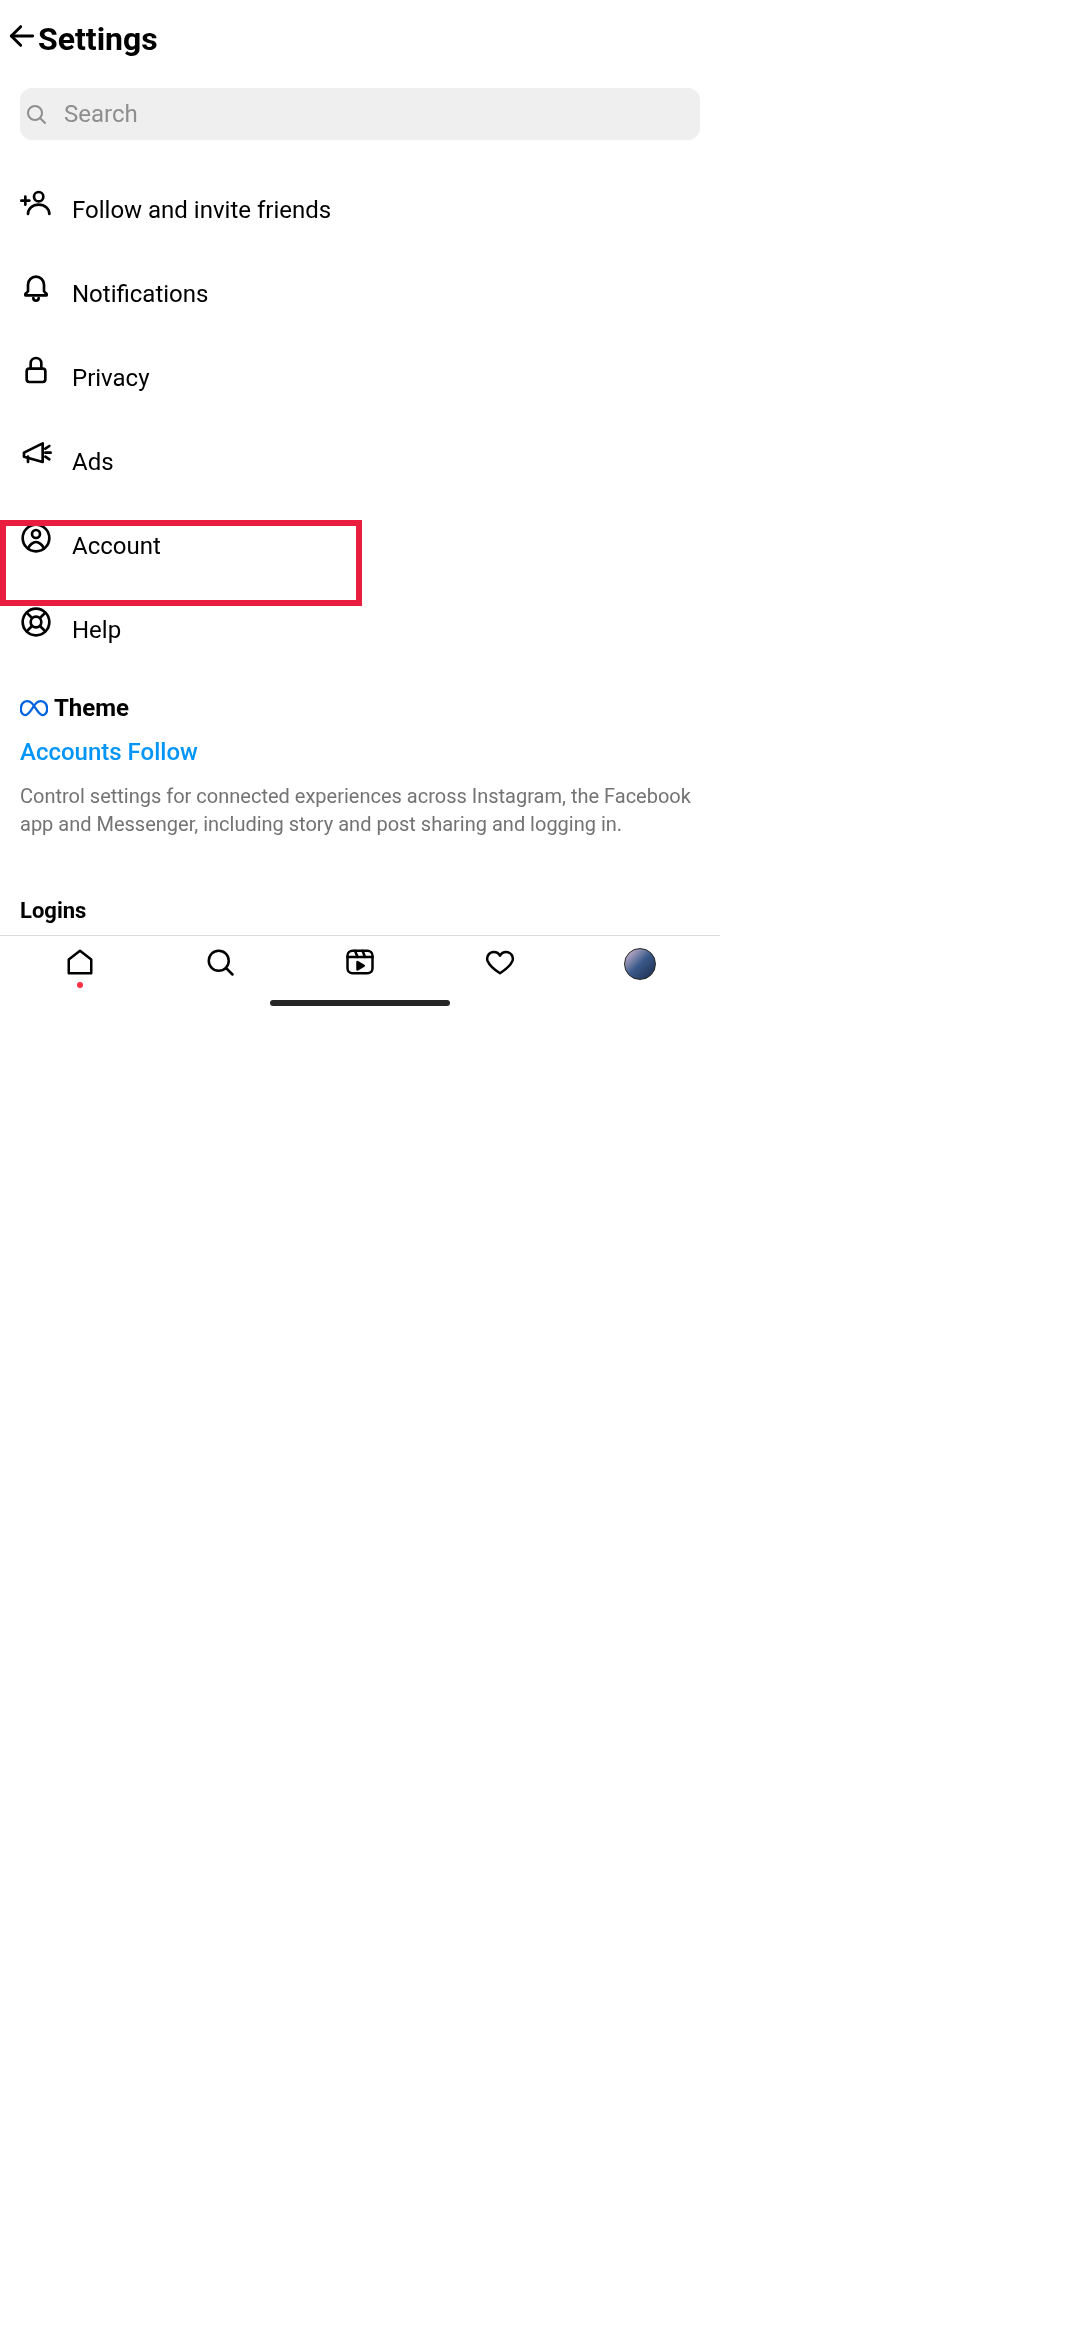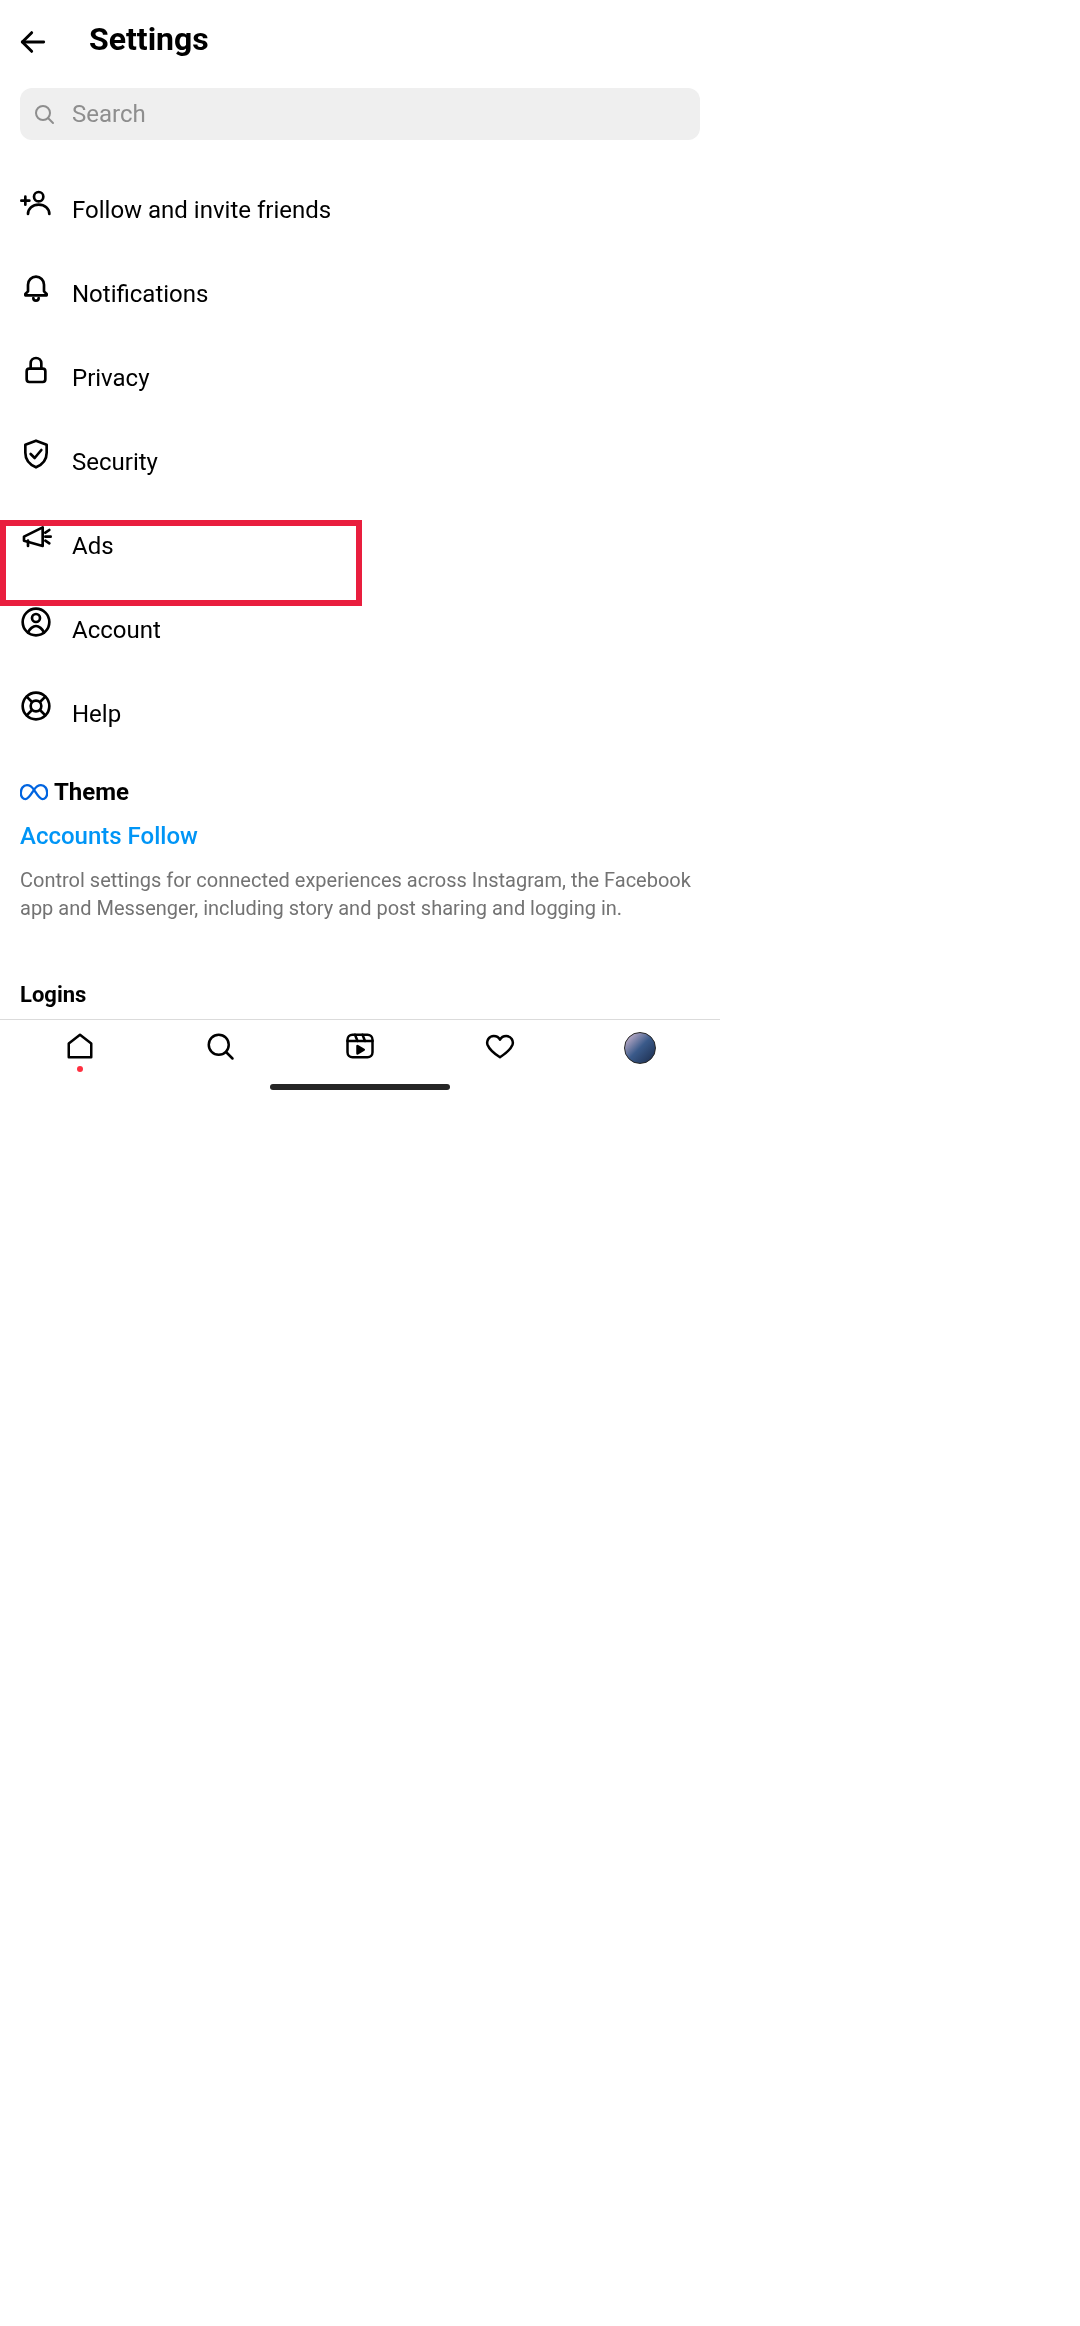--- a/index.html
+++ b/index.html
@@ -9,39 +9,38 @@
     }
     body {
       font-family: -apple-system, BlinkMacSystemFont, 'Segoe UI', Roboto, Helvetica, Arial, sans-serif;
       width: 720px;
       background: #fff;
       color: #000;
       position: relative;
     }
     .header {
       display: flex;
-      align-items: flex-end;
-      padding: 20px 17px;
-      gap: 40px;
+      align-items: flex-start;
+      padding: 20px 6px;
     }
     .back-icon {
       width: 32px;
       height: 32px;
     }
     .header-title {
       font-size: 32px;
       font-weight: 700;
     }
     .search-box {
       margin: 10px 20px 20px 20px;
       background: #efefef;
       border-radius: 12px;
       display: flex;
       align-items: center;
-      padding: 12px 12px;
+      padding: 12px 4px;
       gap: 16px;
     }
     .search-icon {
       width: 24px;
       height: 24px;
       color: #8e8e8e;
     }
     .search-placeholder {
       font-size: 24px;
       color: #8e8e8e;
@@ -198,29 +197,20 @@
   <div class="settings-item">
     <span class="icon-wrap">
       <svg viewBox="0 0 24 24" fill="none" stroke="#000" stroke-width="2" stroke-linecap="round" stroke-linejoin="round">
         <rect x="5" y="11" width="14" height="10" rx="2"></rect>
         <path d="M8 11V7a4 4 0 0 1 8 0v4"></path>
       </svg>
     </span>
     <span class="settings-item-label">Privacy</span>
   </div>
 
-  <div class="settings-item">
-    <span class="icon-wrap">
-      <svg viewBox="0 0 24 24" fill="none" stroke="#000" stroke-width="2" stroke-linecap="round" stroke-linejoin="round">
-        <path d="M12 2l8 3v6c0 5-3.5 9-8 11-4.5-2-8-6-8-11V5l8-3z"></path>
-        <polyline points="8 12 11 15 16 9"></polyline>
-      </svg>
-    </span>
-    <span class="settings-item-label">Security</span>
-  </div>
 
   <div class="settings-item">
     <span class="icon-wrap">
       <svg viewBox="0 0 24 24" fill="none" stroke="#000" stroke-width="2" stroke-linecap="round" stroke-linejoin="round">
         <path d="M3 11l14-7v14L3 14z"></path>
         <path d="M6 14v4"></path>
         <line x1="19" y1="8" x2="22" y2="6"></line>
         <line x1="19" y1="11" x2="23" y2="11"></line>
         <line x1="19" y1="14" x2="22" y2="16"></line>
       </svg>

